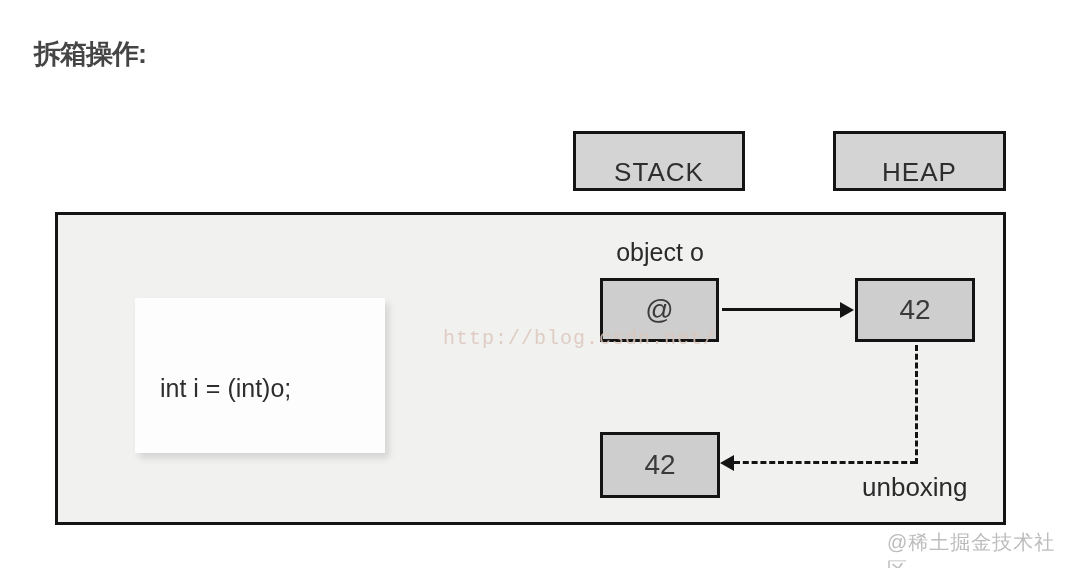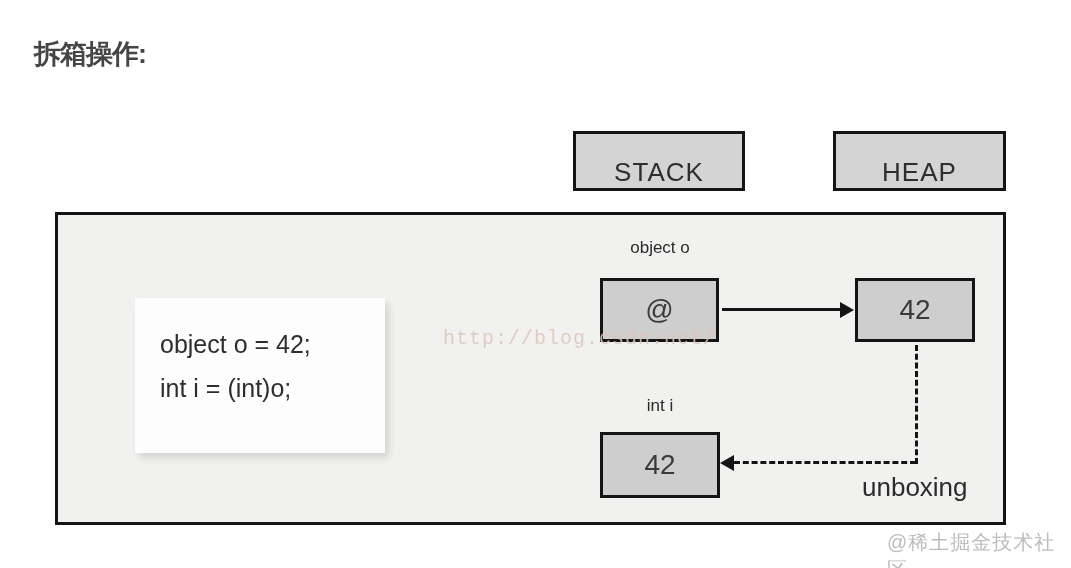--- a/index.html
+++ b/index.html
@@ -67,21 +67,21 @@
     font-size: 25px;
     color: #2e2e2e;
   }
   .code-line-1 { top: 330px; }
   .code-line-2 { top: 374px; }
 
   .cell-label {
     position: absolute;
     width: 120px;
     text-align: center;
-    font-size: 17px;
+    font-size: 25px;
     color: #2b2b2b;
   }
   .object-label { left: 600px; top: 238px; }
   .int-label    { left: 600px; top: 396px; }
 
   .mem-cell {
     position: absolute;
     background: #cdcecd;
     border: 3px solid #141414;
     box-sizing: border-box;
@@ -179,41 +179,39 @@
     <span>STACK</span>
   </div>
 
   <div class="mem-header heap-header">
     <span>HEAP</span>
   </div>
 
   <div class="panel"></div>
 
   <div class="code-box"></div>
-  <div class="code-line code-line-1">object o = 42;</div>
   <div class="code-line code-line-2">int i = (int)o;</div>
 
   <div class="cell-label object-label">object o</div>
 
   <div class="mem-cell object-cell">
     <span>@</span>
   </div>
 
   <div class="ref-arrow-line"></div>
   <div class="ref-arrow-head"></div>
 
   <div class="mem-cell heap-cell">
     <span>42</span>
   </div>
 
   <div class="unbox-dash-v"></div>
   <div class="unbox-dash-h"></div>
   <div class="unbox-arrow-head"></div>
 
-  <div class="cell-label int-label">int i</div>
 
   <div class="mem-cell int-cell">
     <span>42</span>
   </div>
 
   <div class="unboxing-label">unboxing</div>
 
   <div class="url-watermark">http://blog.csdn.net/</div>
 
   <div class="community-watermark">@稀土掘金技术社区</div>

